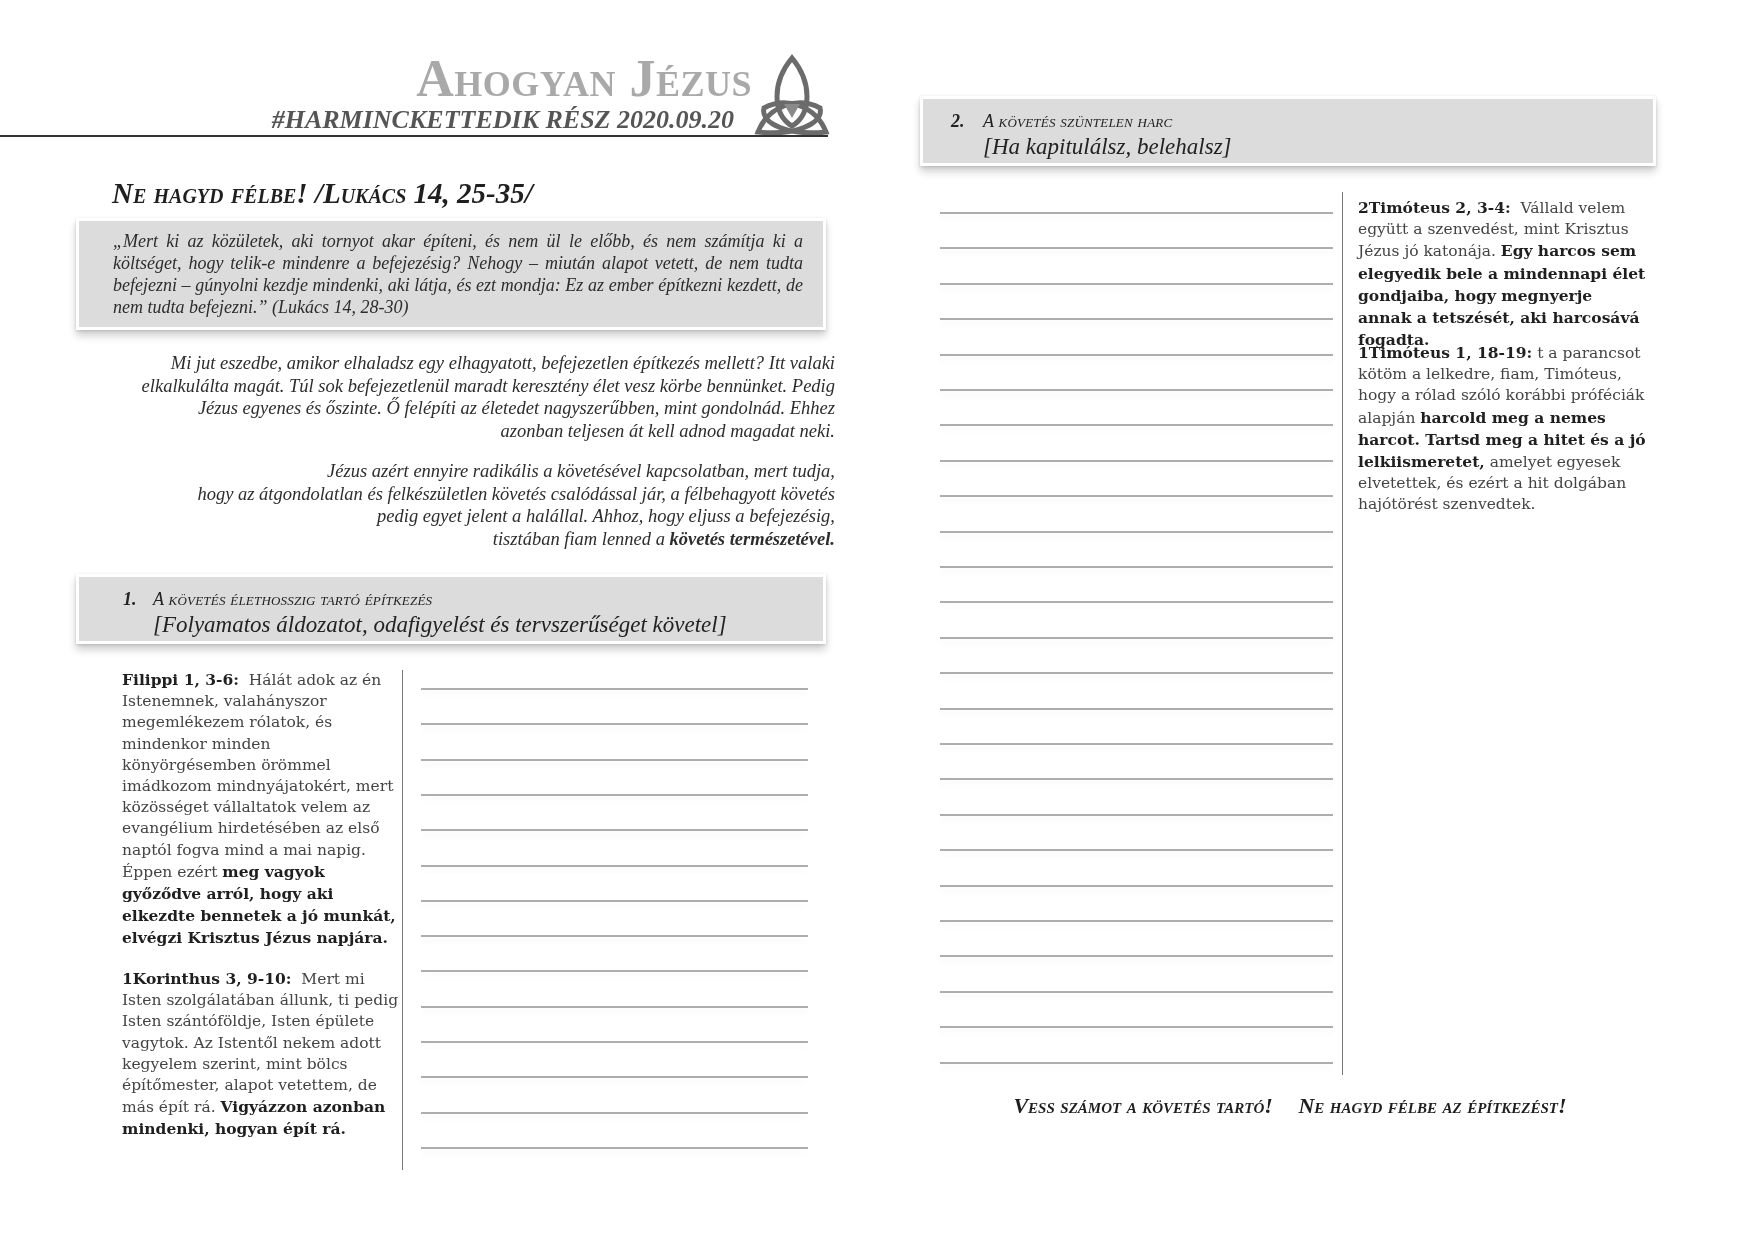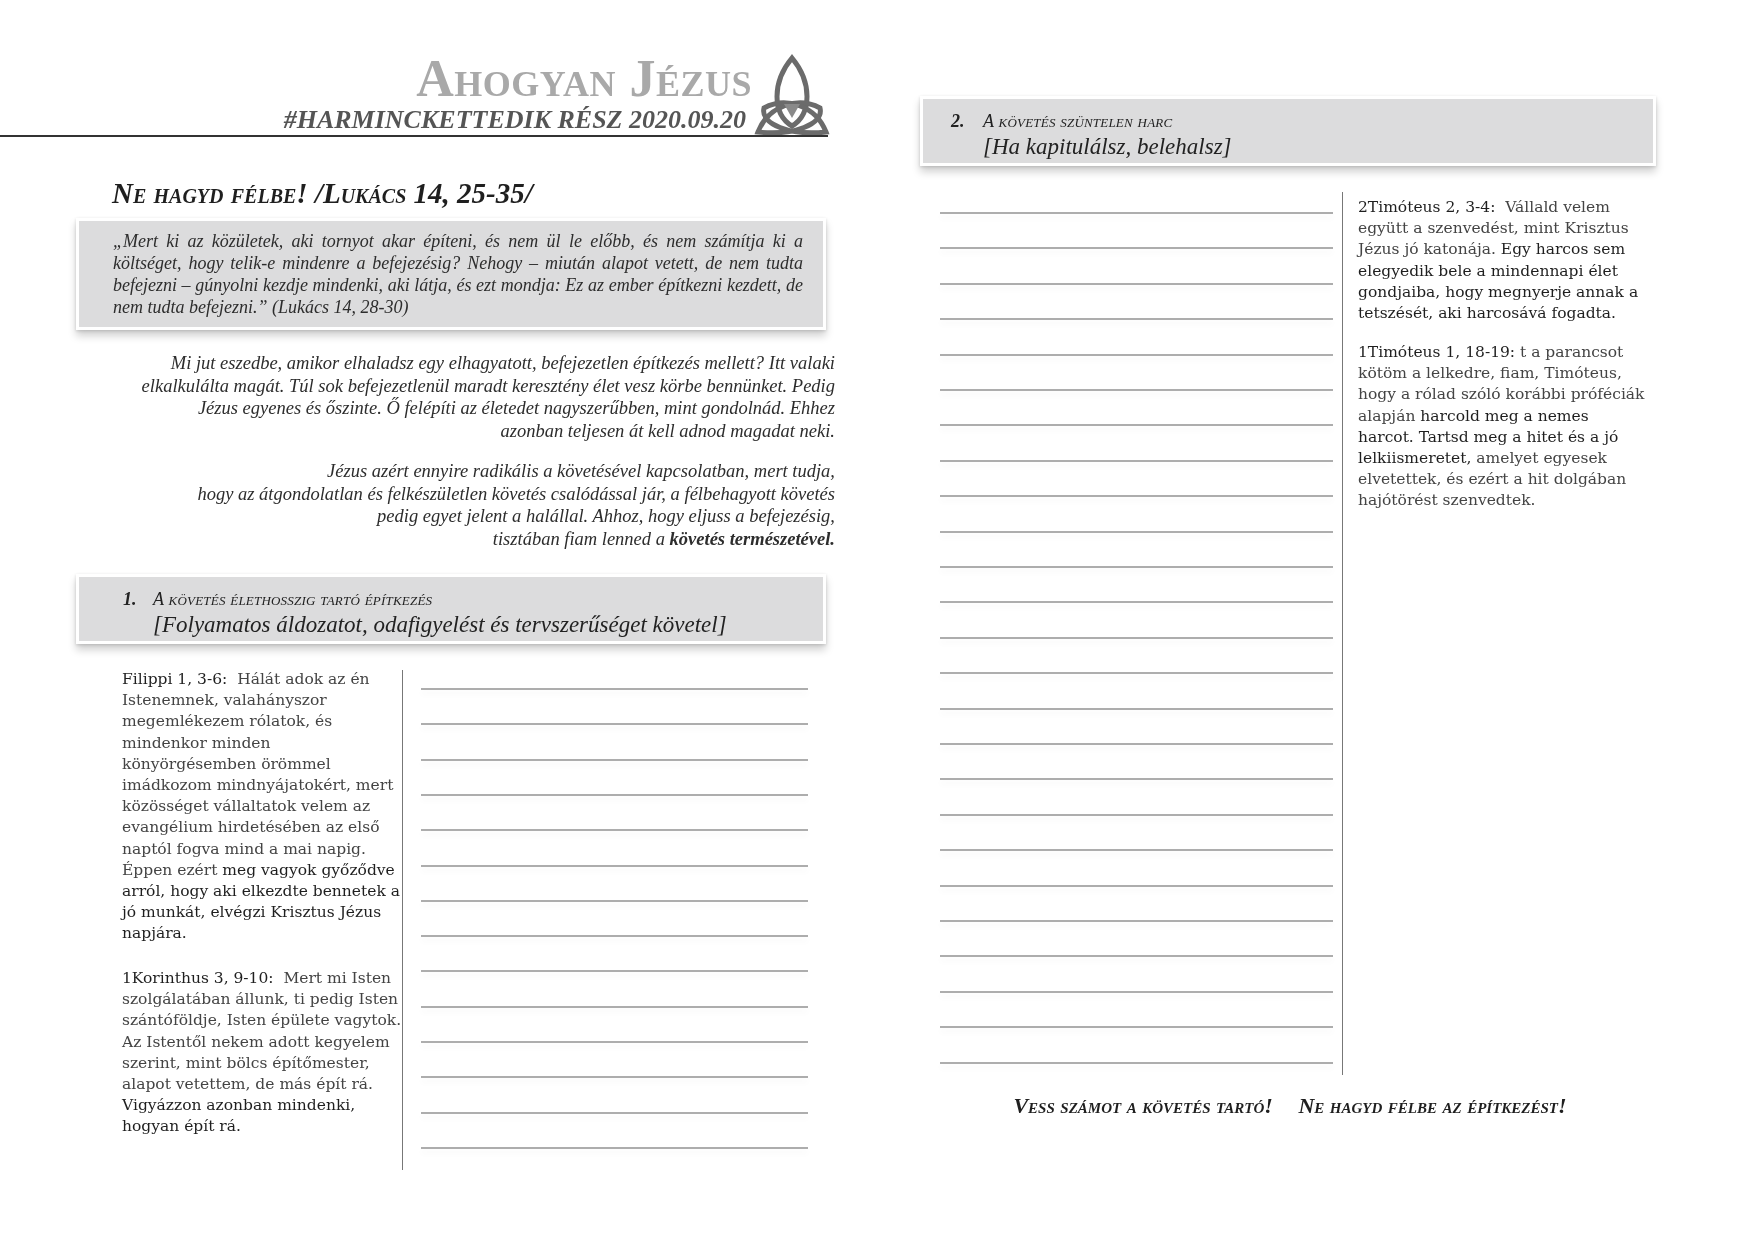--- a/index.html
+++ b/index.html
@@ -3,21 +3,21 @@
 <meta charset="utf-8">
 <style>
   html, body { margin: 0; padding: 0; background: #ffffff; }
   body { width: 1754px; height: 1240px; position: relative; overflow: hidden;
          font-family: "DejaVu Serif", "Liberation Serif", serif; color: #2a2a2a; }
 
   
   .hdr-title { position: absolute; left: 380px; top: 52px; width: 372px; text-align: right;
     font-family: "Liberation Serif", serif; font-weight: bold; color: #a9a9a9;
     font-size: 52px; line-height: 54px; letter-spacing: 0.5px; font-variant: small-caps; }
-  .hdr-sub { position: absolute; left: 266px; top: 106px; width: 480px; text-align: right;
+  .hdr-sub { position: absolute; left: 254px; top: 106px; width: 480px; text-align: right;
     font-family: "Liberation Serif", serif; font-weight: bold; font-style: italic; color: #555;
     font-size: 26px; line-height: 28px; }
   .hdr-rule { position: absolute; left: 0; top: 135px; width: 828px; height: 2px; background: #333; }
   .hdr-logo { position: absolute; left: 754px; top: 52px; width: 76px; height: 86px; }
 
   
   .main-title { position: absolute; left: 112px; top: 176px; width: 700px;
     font-family: "Liberation Serif", serif; font-weight: bold; font-style: italic;
     font-size: 29px; line-height: 34px; color: #1f1f1f; font-variant: small-caps; }
 
@@ -41,21 +41,21 @@
   .sec-num { position: absolute; left: 44px; top: 12px; font-family: "Liberation Serif", serif;
     font-weight: bold; font-style: italic; font-size: 18px; color: #222; }
   .sec-title { position: absolute; left: 74px; top: 12px; font-family: "Liberation Serif", serif;
     font-style: italic; font-size: 18px; color: #222; font-variant: small-caps; letter-spacing: 0.2px; }
   .sec-sub { position: absolute; left: 74px; top: 35px; font-family: "Liberation Serif", serif;
     font-style: italic; font-size: 23px; color: #222; }
   .sec2 .sec-num { left: 28px; }
   .sec2 .sec-title, .sec2 .sec-sub { left: 60px; }
 
   .verse { position: absolute; font-family: "DejaVu Serif", serif; font-size: 15.5px; line-height: 21.2px; color: #444; }
-  .verse .ref, .verse b { color: #1f1f1f; font-weight: normal; }
+  .verse .ref, .verse b { color: #1f1f1f; font-weight: bold; }
   .v-fil { left: 122px; top: 669px; width: 280px; }
   .v-kor { left: 122px; top: 968px; width: 280px; }
   .v-tim2 { left: 1358px; top: 197px; width: 290px; padding-left: 0; }
   .v-tim1 { left: 1358px; top: 342px; width: 290px; }
 
   .vdiv { position: absolute; width: 1px; background: #777; }
   .vdiv-left { left: 402px; top: 670px; height: 500px; }
   .vdiv-right { left: 1342px; top: 192px; height: 883px; }
 
   .lines { position: absolute; }

